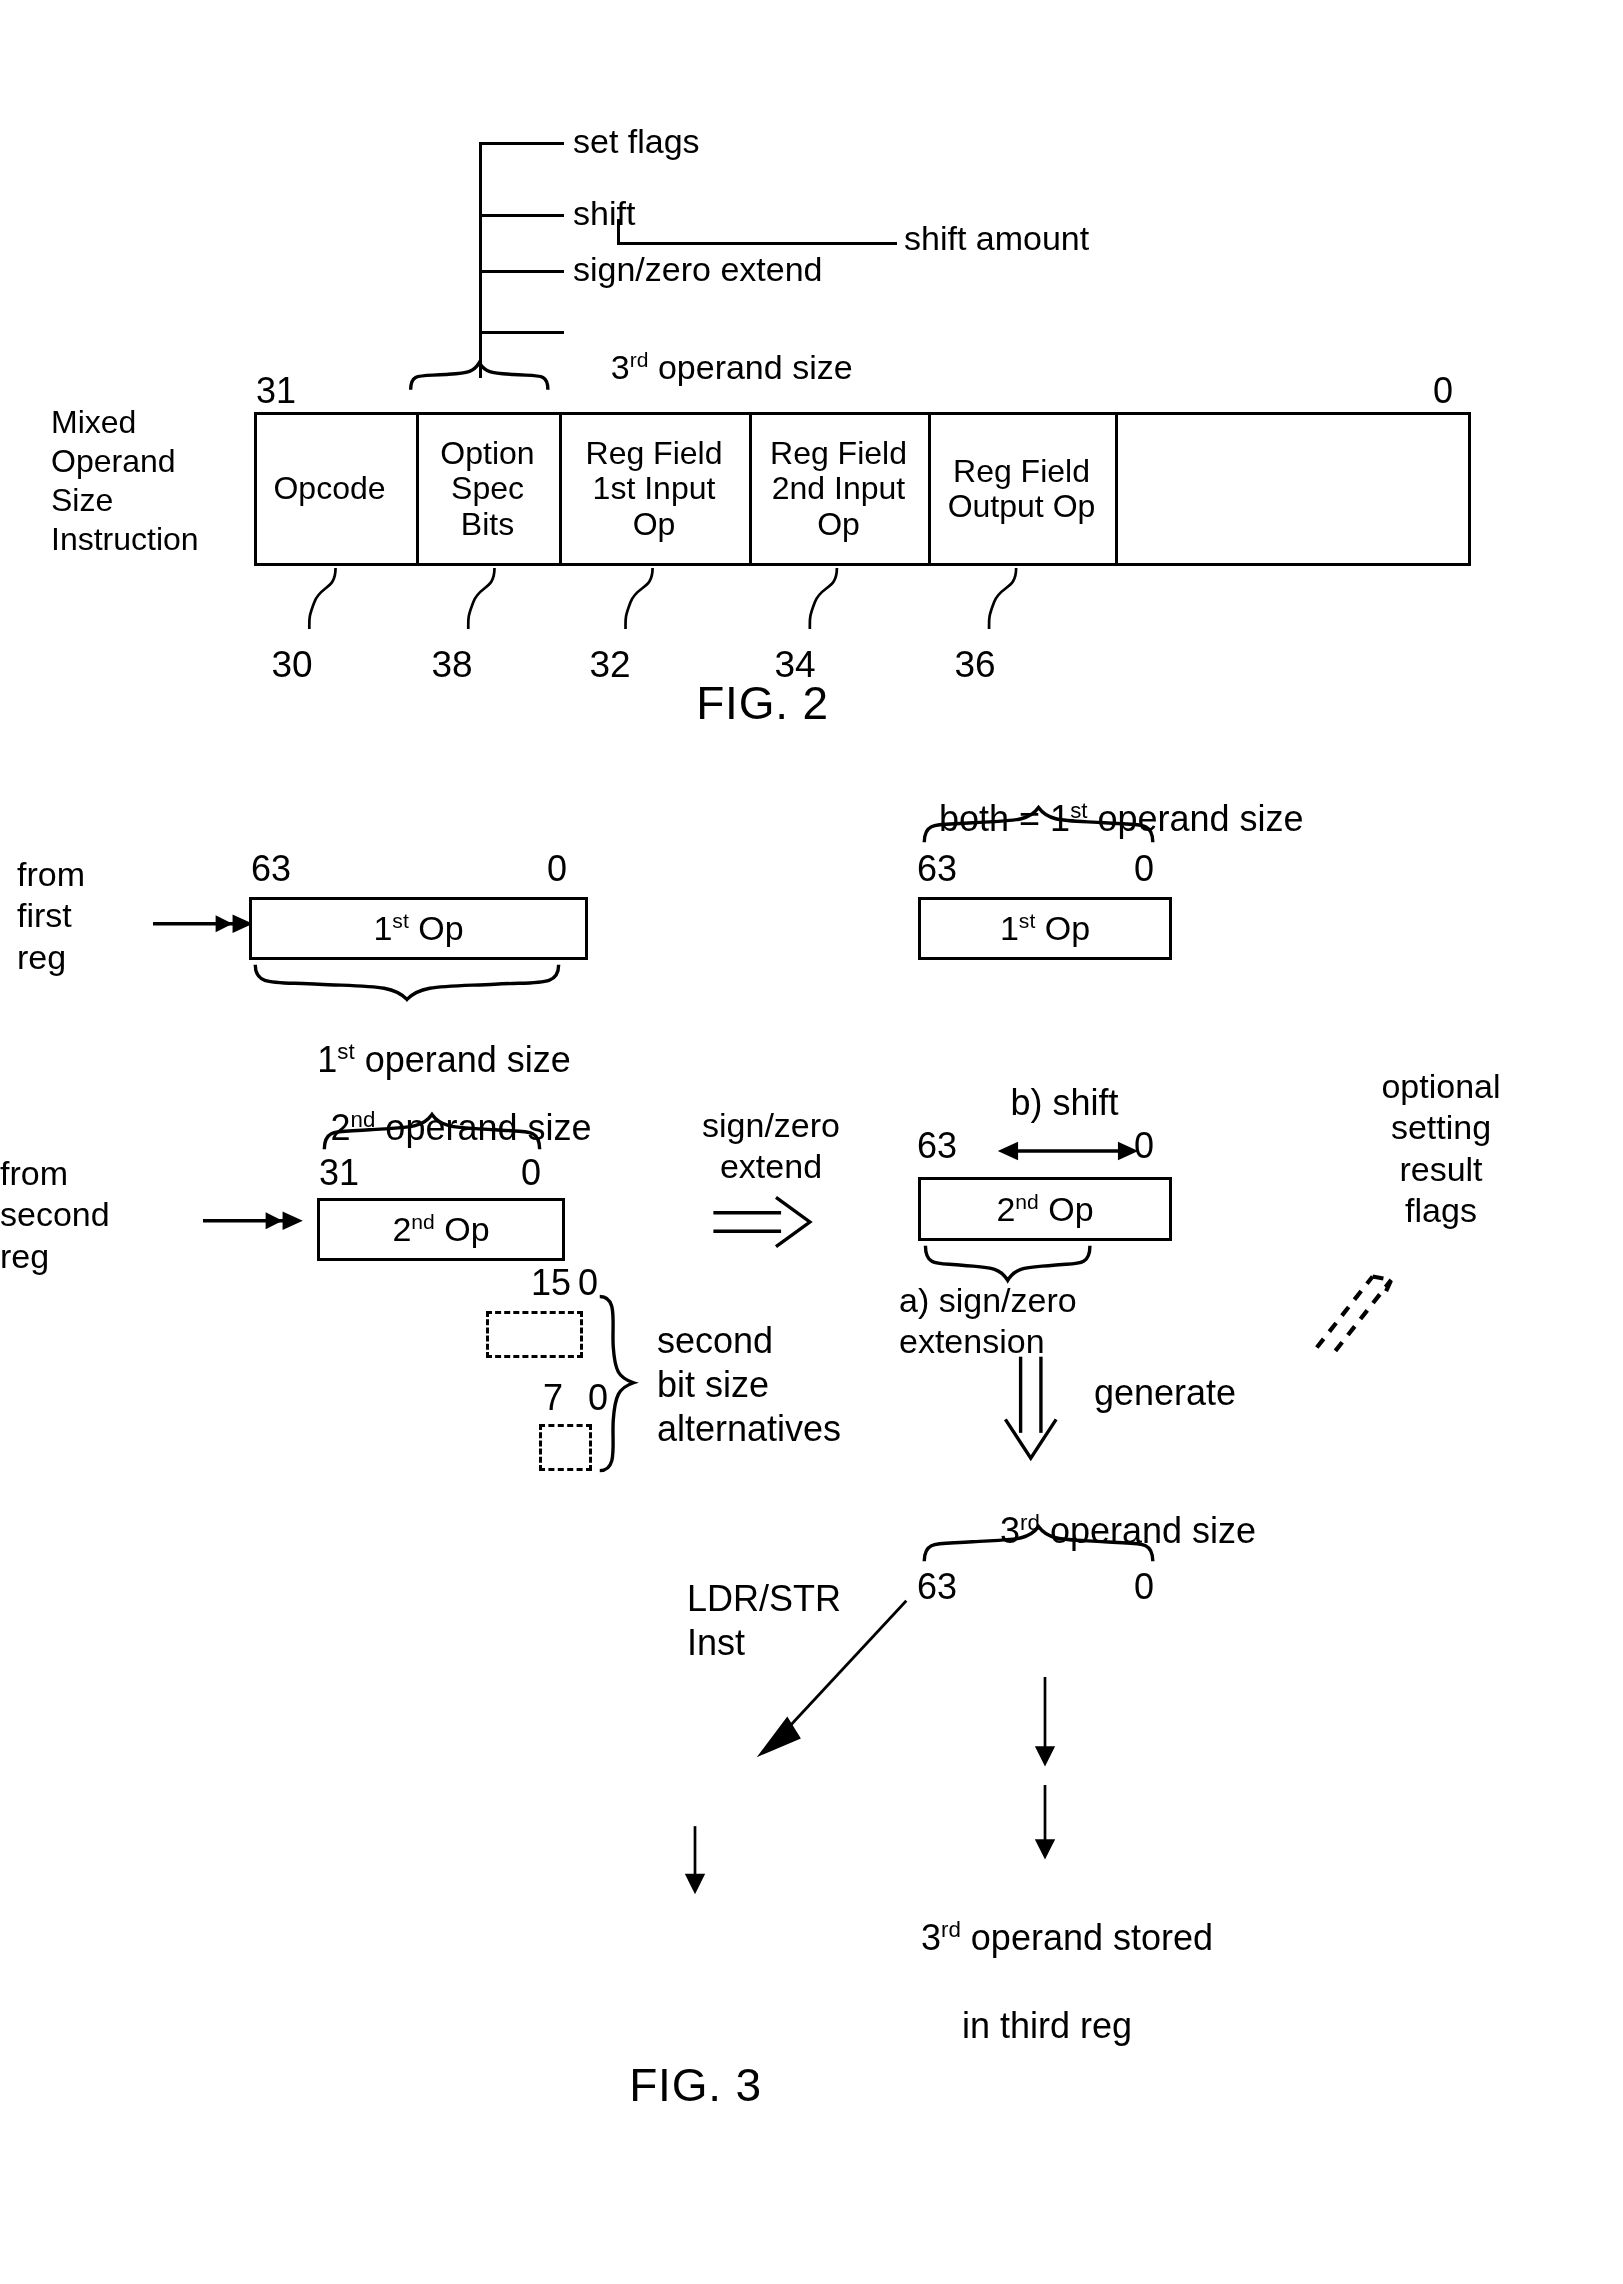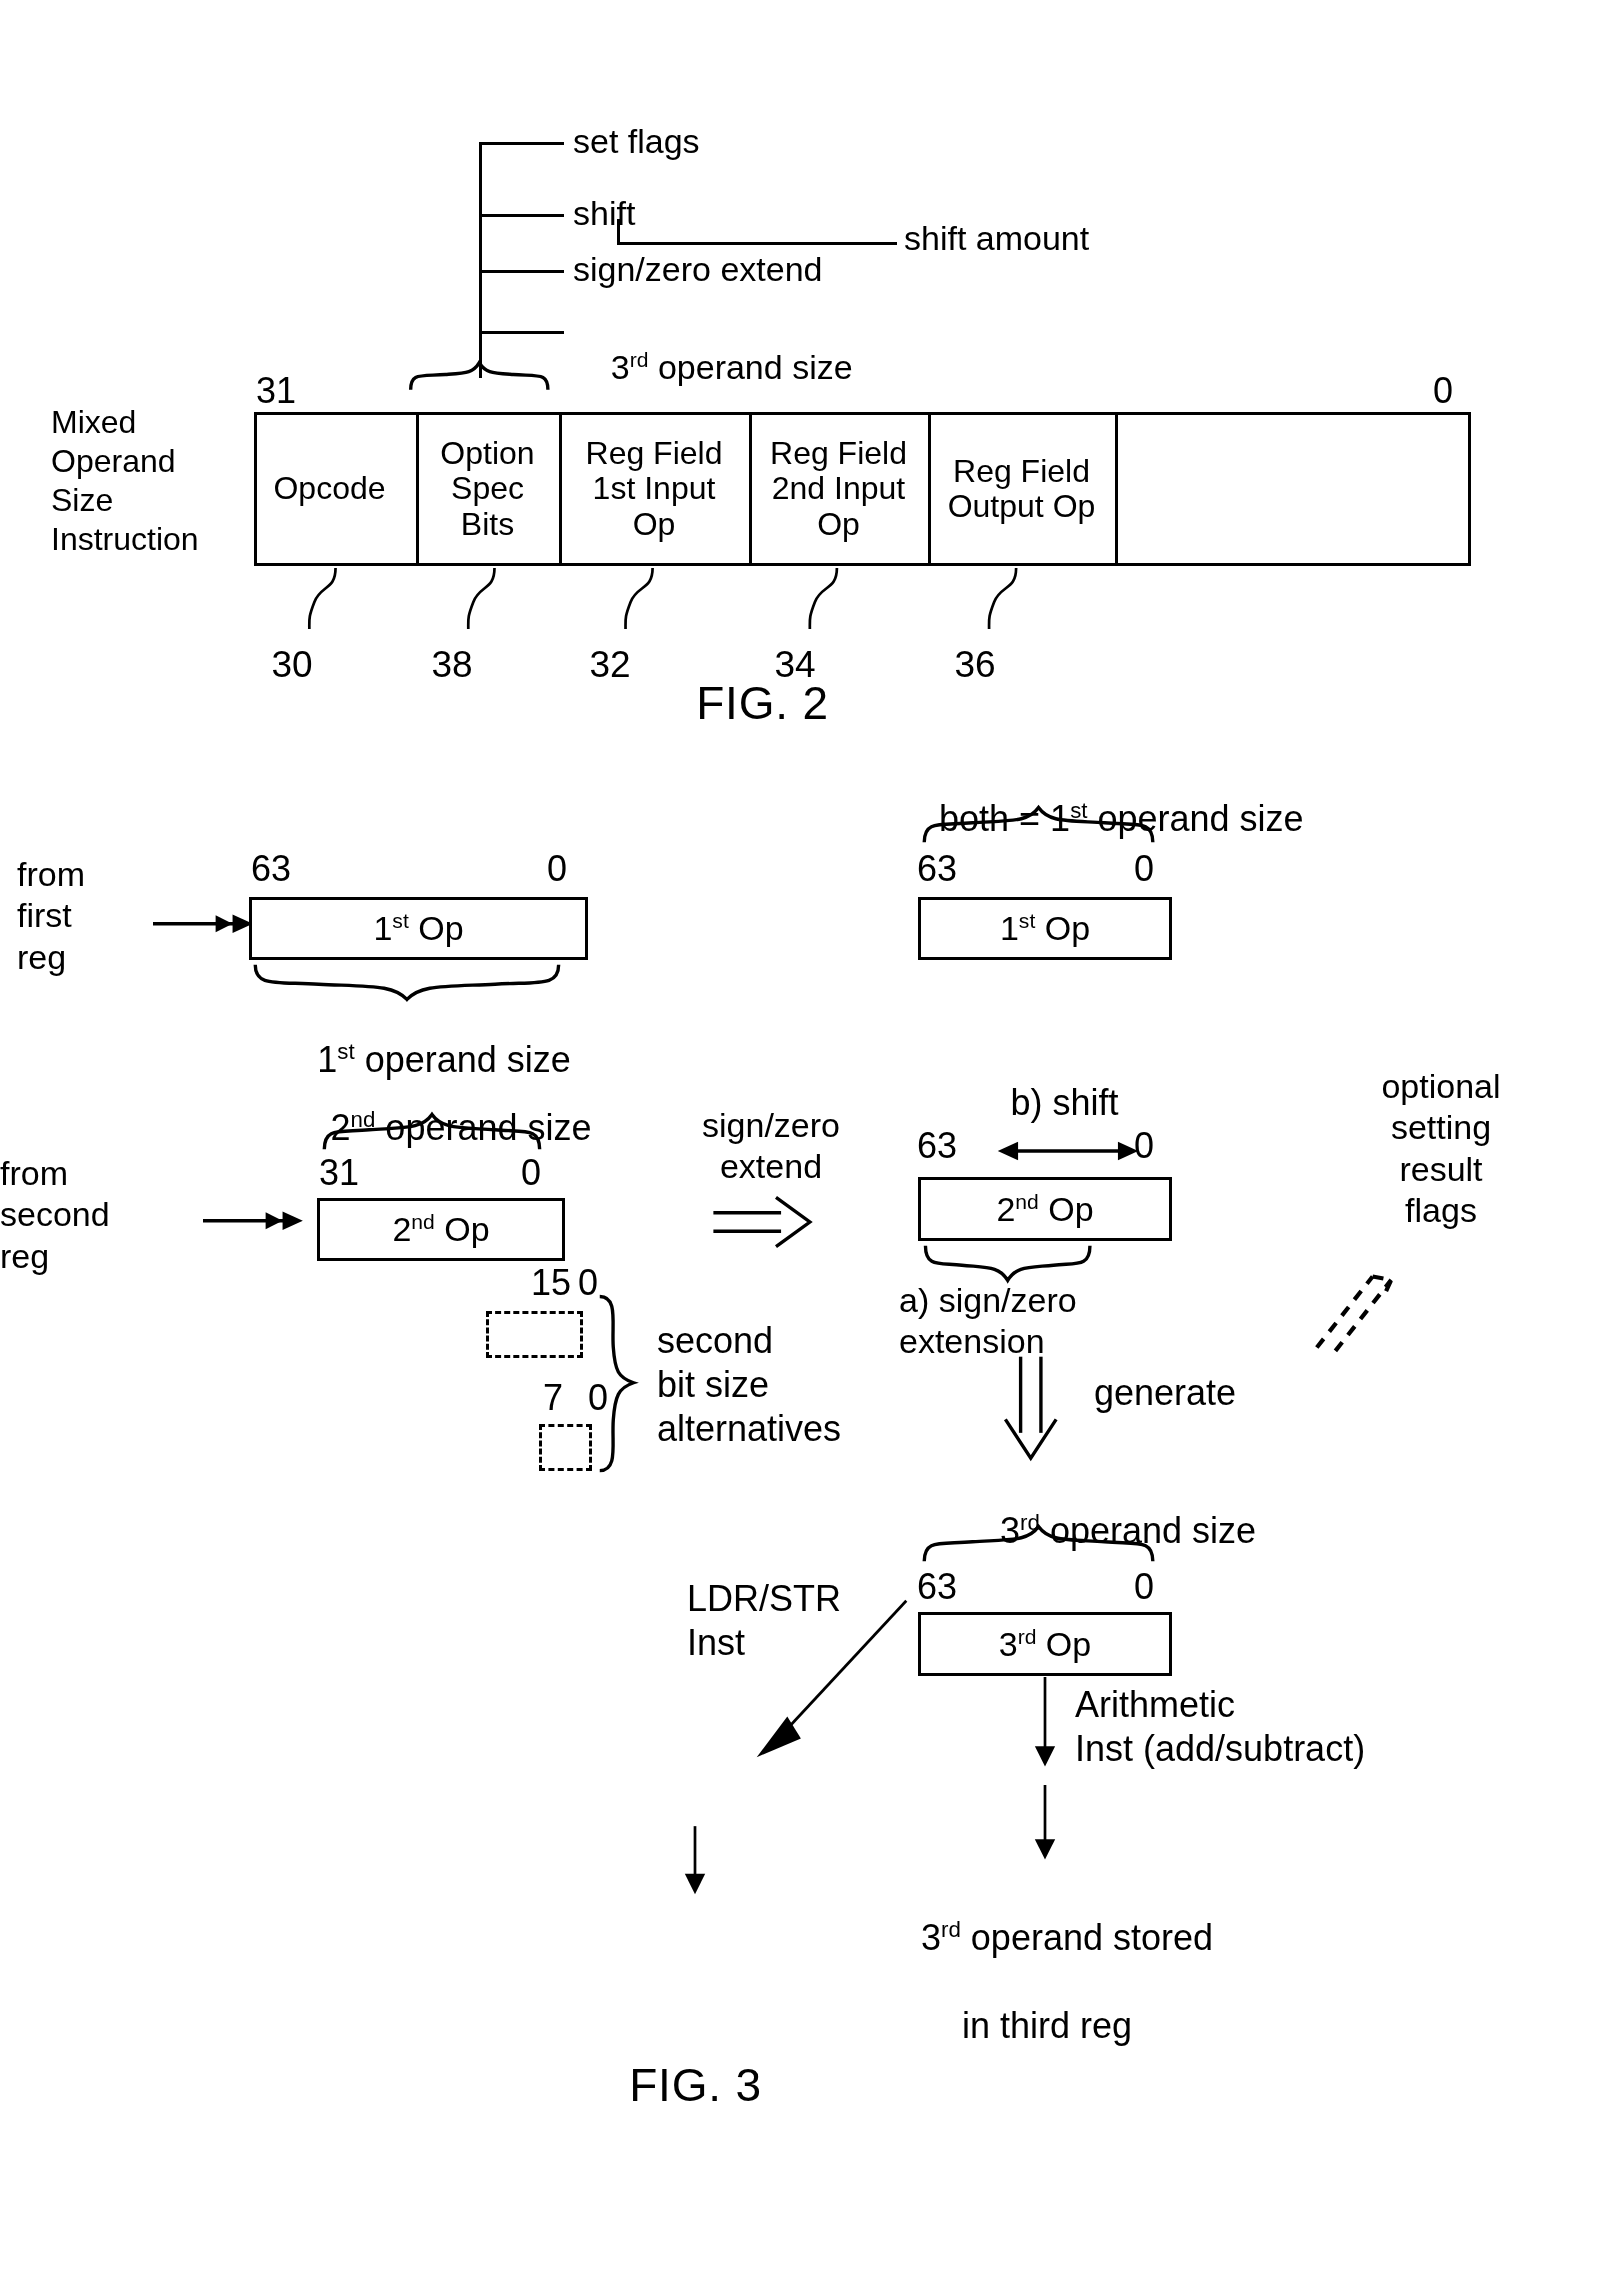--- a/index.html
+++ b/index.html
@@ -274,23 +274,20 @@
     <span>3</span><sup>rd</sup><span> operand size</span>
   </div>
 
   <svg style="left:920px;top:795px;width:254px;height:39px;" viewBox="0 0 300 46">
     <path class="stroke" d="M5 44 C5 18 22 24 62 21 C110 18 128 20 140 3 C152 20 170 18 218 21 C258 24 275 18 275 44"></path>
   </svg>
 
   <div class="txt" style="left:917px;top:838px;font-size:36px;">63</div>
   <div class="txt" style="left:1134px;top:838px;font-size:36px;">0</div>
 
-  <div class="opbox" style="left:918px;top:883px;width:254px;height:64px;">
-    <span style="font-size:34px;"><span>3</span><sup>rd</sup><span> Op</span></span>
-  </div>
 
   <div class="txt" style="left:687px;top:848px;font-size:36px;line-height:1.22;">LDR/STR
 Inst</div>
 
   <svg style="left:738px;top:865px;width:187px;height:170px;" viewBox="0 0 220 200">
     <line class="stroke3" x1="198" y1="8" x2="40" y2="178"></line>
     <path class="fillk" d="M58 144 L22 192 L74 170 Z"></path>
   </svg>
 
 
@@ -298,22 +295,20 @@
     <line class="stroke3" x1="20" y1="0" x2="20" y2="62"></line>
     <path class="fillk" d="M8 56 L20 80 L32 56 Z"></path>
   </svg>
 
 
   <svg style="left:1028px;top:948px;width:34px;height:93px;" viewBox="0 0 40 110">
     <line class="stroke3" x1="20" y1="0" x2="20" y2="88"></line>
     <path class="fillk" d="M8 82 L20 106 L32 82 Z"></path>
   </svg>
 
-  <div class="txt" style="left:1075px;top:954px;font-size:36px;line-height:1.22;">Arithmetic
-Inst (add/subtract)</div>
 
   <svg style="left:1028px;top:1056px;width:34px;height:78px;" viewBox="0 0 40 92">
     <line class="stroke3" x1="20" y1="0" x2="20" y2="70"></line>
     <path class="fillk" d="M8 64 L20 88 L32 64 Z"></path>
   </svg>
 
   <div class="txt ctr" style="left:856px;top:1143px;width:382px;font-size:36px;line-height:1.22;">
     <span><span>3</span><sup>rd</sup><span> operand stored</span></span>
     <span style="display:block">in third reg</span>
   </div>

